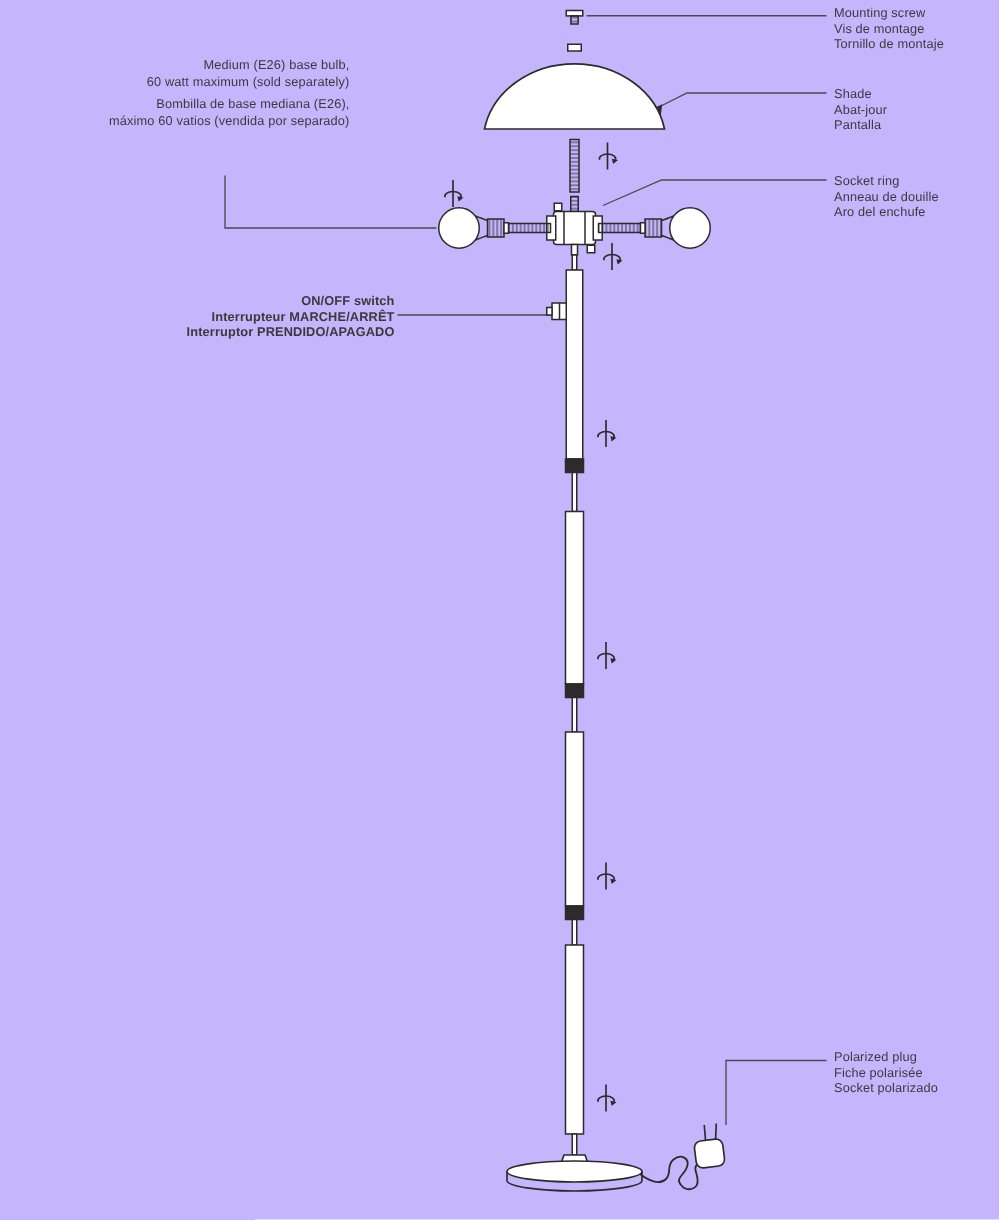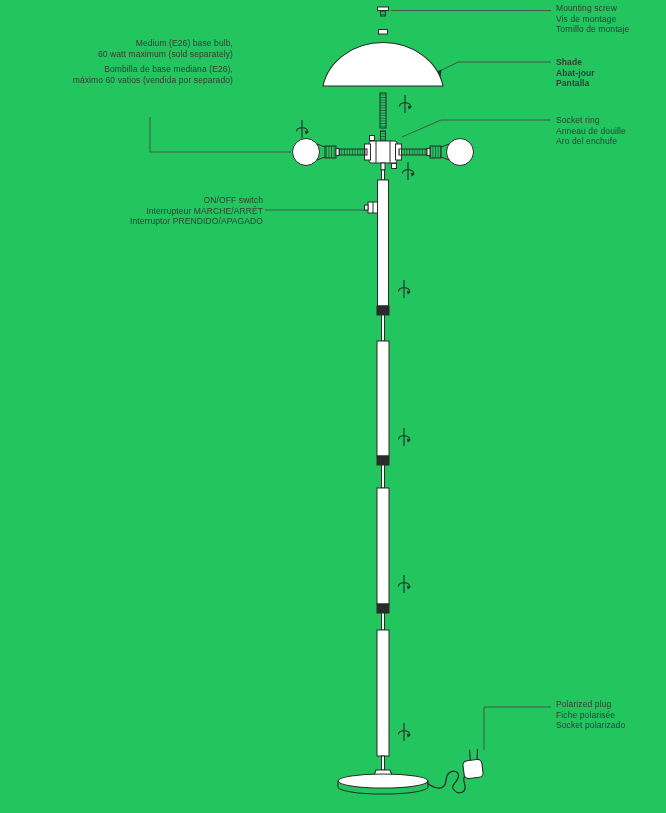--- a/index.html
+++ b/index.html
@@ -1,17 +1,17 @@
 <!DOCTYPE html>
 <html><head>
 <meta charset="utf-8">
 <style>
   html,body { margin:0; padding:0; background:#ffffff; }
   #canvas {
-    position:relative; width:666px; height:813px; background:#22c55e;
+    position:relative; width:666px; height:813px; background:#c4b5fd;
     font-family:"Liberation Sans", sans-serif; overflow:hidden;
   }
   svg { position:absolute; left:0; top:0; }
   .label {
     position:absolute; font-size:8.5px; line-height:10.5px;
     color:#3a3a3a; white-space:nowrap; letter-spacing:0.1px;
   }
   .label.right { text-align:right;margin-left:44px; }
   .lgroup { margin-bottom:5px; }
   .lgroup:last-child { margin-bottom:0; }
@@ -143,33 +143,33 @@
     <div class="lgroup">
       <div>Medium (E26) base bulb,</div>
       <div>60 watt maximum (sold separately)</div>
     </div>
     <div class="lgroup">
       <div>Bombilla de base mediana (E26),</div>
       <div>máximo 60 vatios (vendida por separado)</div>
     </div>
   </div>
 
-  <div class="label" style="left:556px; top:57px;font-weight:bold;">
+  <div class="label" style="left:556px; top:57px;">
     <div>Shade</div>
     <div>Abat-jour</div>
     <div>Pantalla</div>
   </div>
 
   <div class="label" style="left:556px; top:115px;">
     <div>Socket ring</div>
     <div>Anneau de douille</div>
     <div>Aro del enchufe</div>
   </div>
 
-  <div class="label right" style="right:403px; top:195px;">
+  <div class="label right" style="right:403px; top:195px;font-weight:bold;">
     <div>ON/OFF switch</div>
     <div>Interrupteur MARCHE/ARRÊT</div>
     <div>Interruptor PRENDIDO/APAGADO</div>
   </div>
 
   <div class="label" style="left:556px; top:699px;">
     <div>Polarized plug</div>
     <div>Fiche polarisée</div>
     <div>Socket polarizado</div>
   </div>

